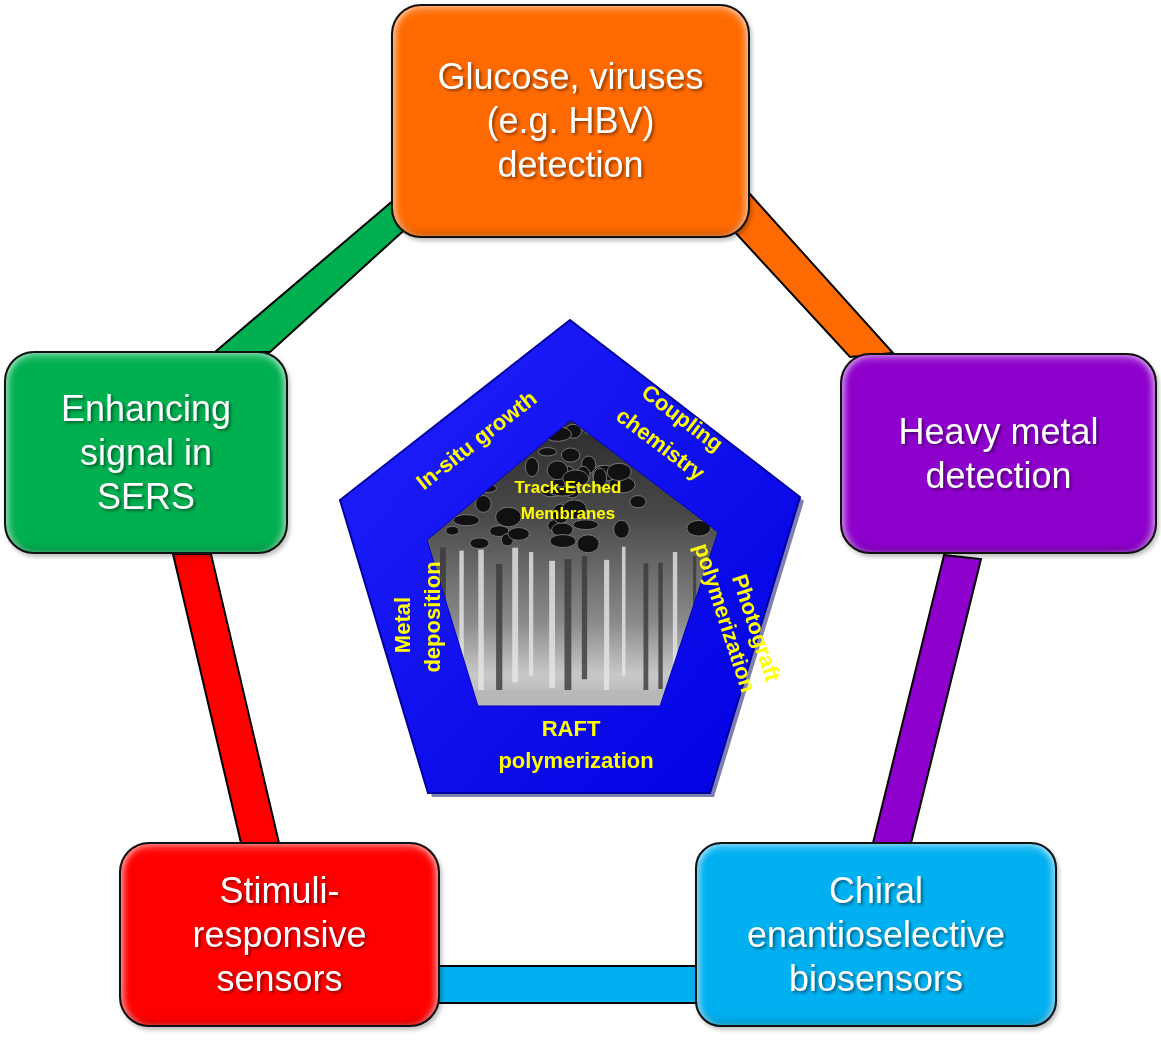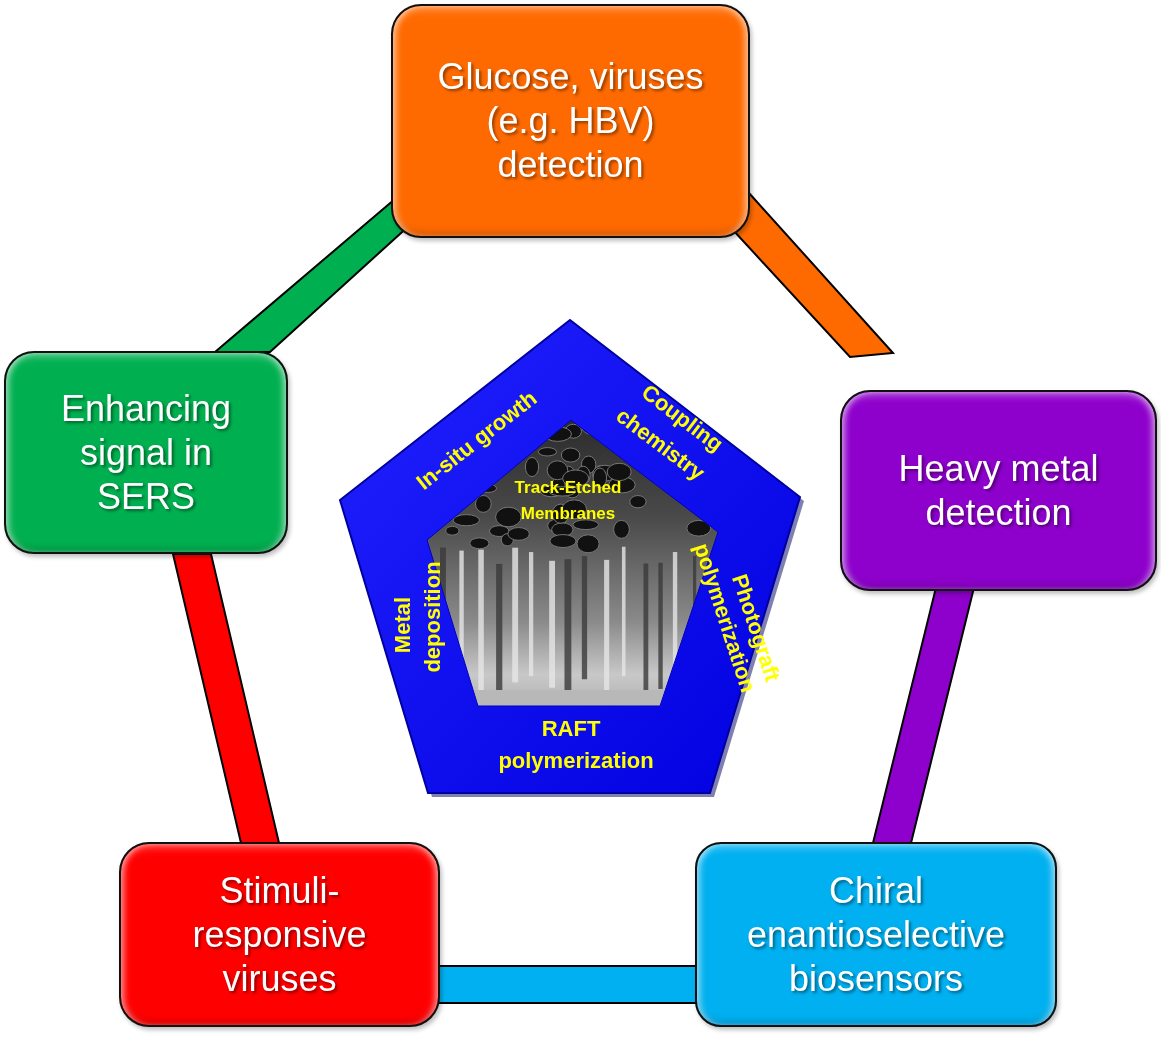--- a/index.html
+++ b/index.html
@@ -12,21 +12,21 @@
     display: flex; align-items: center; justify-content: center; text-align: center;
     color: #fff; font-size: 36px; line-height: 44px;
     text-shadow: 2px 2px 3px rgba(0,0,0,0.45);
     box-shadow: inset 6px 0 6px -3px rgba(255,255,255,0.55), inset -6px 0 6px -3px rgba(255,255,255,0.55),
                 inset 0 8px 10px -6px rgba(255,255,255,0.5), inset 0 -8px 10px -6px rgba(0,0,0,0.25),
                 2px 3px 4px rgba(0,0,0,0.25);
   }
   .box .lbl { white-space: pre-line; padding: 0 6px; }
   #box-glucose { left: 391px; top: 4px;   width: 359px; height: 234px; background: #ff6a00; justify-content: center; }
   #box-sers    { left: 4px;   top: 351px; width: 284px; height: 203px; background: #00b050; }
-  #box-heavy   { left: 840px; top: 353px; width: 317px; height: 201px; background: #8e00cc; margin-top: 37px; }
+  #box-heavy   { left: 840px; top: 353px; width: 317px; height: 201px; background: #8e00cc; }
   #box-stimuli { left: 119px; top: 842px; width: 321px; height: 185px; background: #ff0000; }
   #box-chiral  { left: 695px; top: 842px; width: 362px; height: 185px; background: #00b0f0; border-radius: 26px; }
   .pent-text { fill: #ffff00; font-family: "Liberation Sans", sans-serif; font-weight: bold; }
 </style>
 </head>
 <body>
 
 <svg id="canvas" width="1161" height="1051" viewBox="0 0 1161 1051">
   <defs>
     <linearGradient id="semBg" x1="0" y1="0" x2="0" y2="1">
@@ -172,19 +172,19 @@
 detection</span>
 </div>
 <div class="box" id="box-chiral">
   <span class="lbl">Chiral
 enantioselective
 biosensors</span>
 </div>
 <div class="box" id="box-stimuli">
   <span class="lbl">Stimuli-
 responsive
-viruses</span>
+sensors</span>
 </div>
 <div class="box" id="box-sers">
   <span class="lbl">Enhancing
 signal in
 SERS</span>
 </div>
 
 </body></html>

